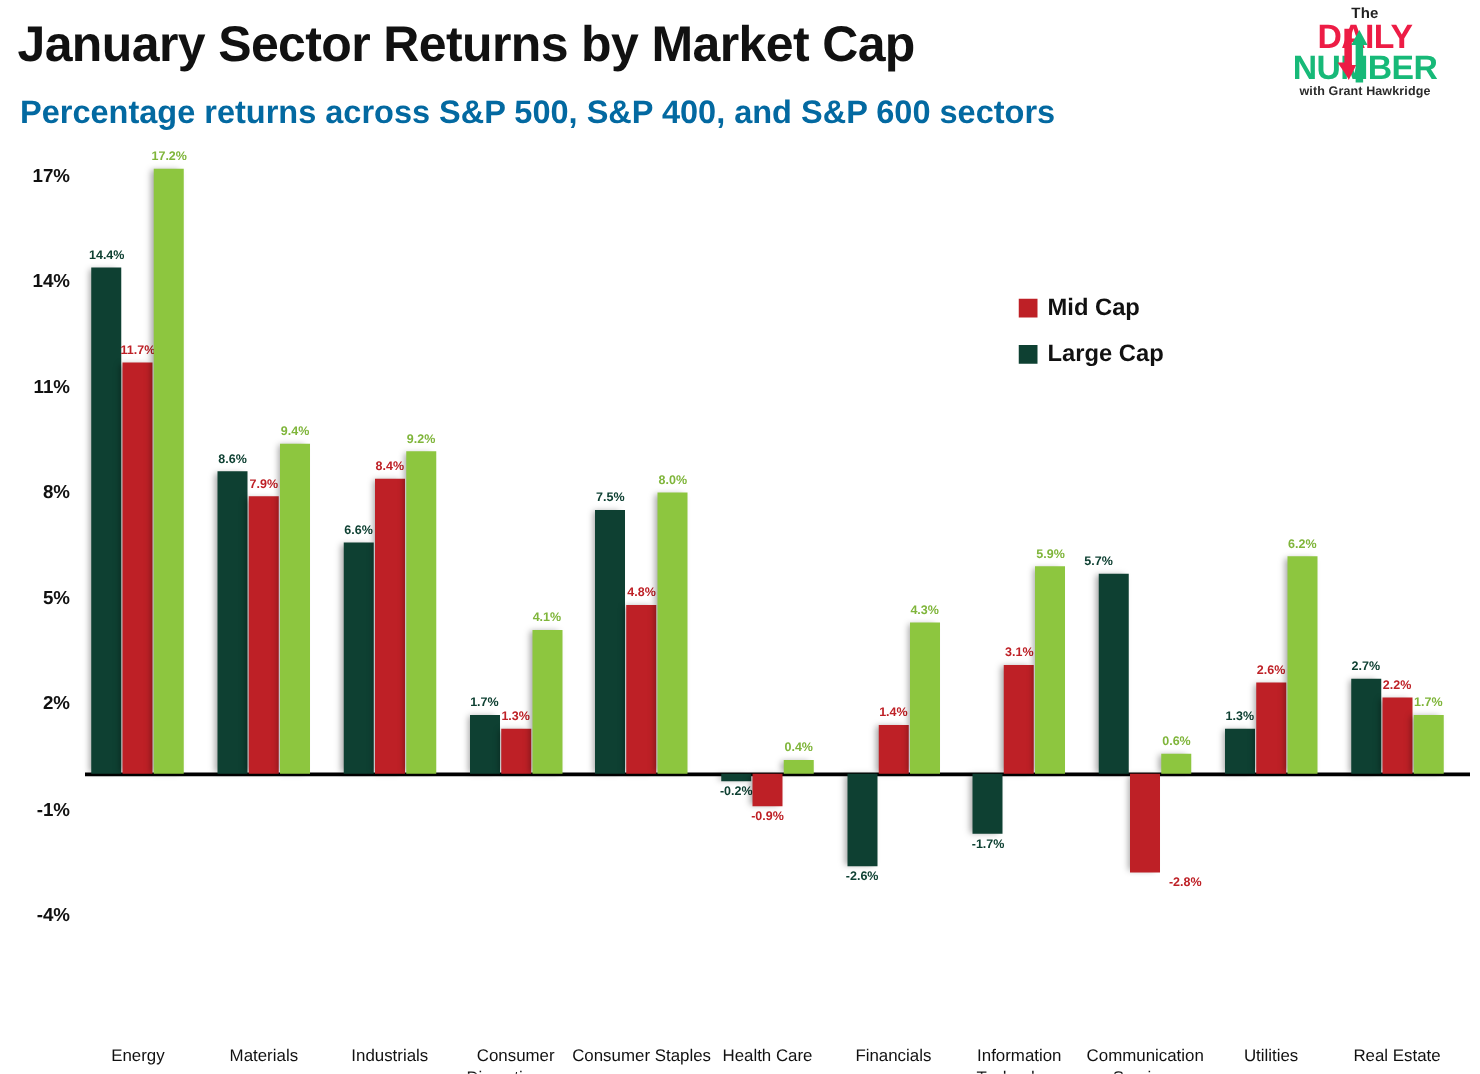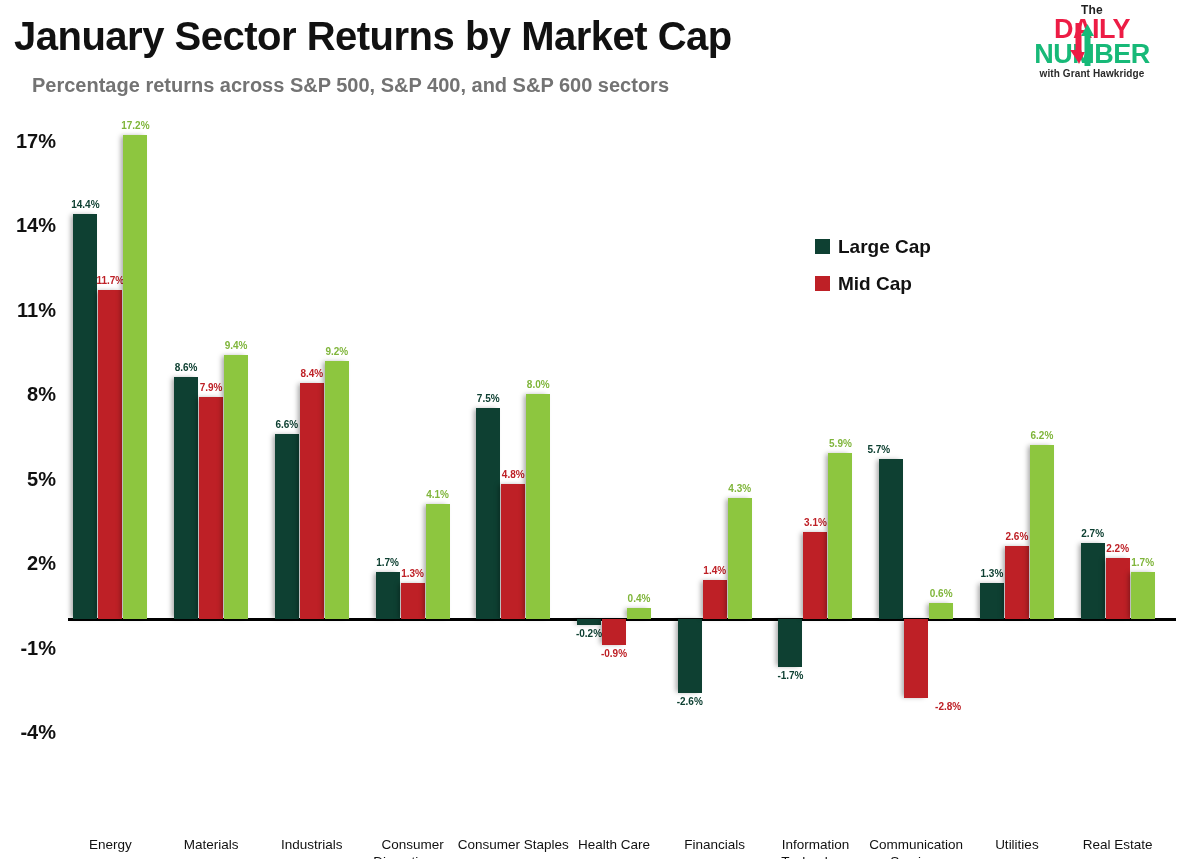--- a/index.html
+++ b/index.html
@@ -21,24 +21,24 @@
     position: absolute;
     left: 14px; top: 14px;
     font-size: 40px;
     font-weight: bold;
     color: #111111;
     letter-spacing: -0.5px;
     white-space: nowrap;
   }
   #subtitle {
     position: absolute;
-    left: 32px; top: 74px;
-    font-size: 20px;
+    left: 16px; top: 74px;
+    font-size: 26px;
     font-weight: bold;
-    color: #737373;
+    color: #0369a1;
     white-space: nowrap;
   }
 
   
   #logo {
     position: absolute;
     right: 14px; top: 4px;
     width: 156px; height: 76px;
     text-align: center;
   }
@@ -68,21 +68,21 @@
   
   #chart {
     position: absolute;
     left: 0; top: 110px;
     width: 1184px; height: 749px;
   }
   .ytick {
     position: absolute;
     left: 0; width: 56px;
     text-align: right;
-    font-size: 20px; font-weight: bold;
+    font-size: 15px; font-weight: bold;
     color: #111111;
     transform: translateY(-50%);
   }
   #plot {
     position: absolute;
     left: 68px; top: 0;
     width: 1108px; height: 720px;
   }
   #zeroline {
     position: absolute;
@@ -266,22 +266,22 @@
       <div class="ytick" style="top: 199.857px;">11%</div>
       <div class="ytick" style="top: 284.286px;">8%</div>
       <div class="ytick" style="top: 368.714px;">5%</div>
       <div class="ytick" style="top: 453.143px;">2%</div>
       <div class="ytick" style="top: 537.571px;">-1%</div>
       <div class="ytick" style="top: 622px;">-4%</div>
     </div>
 
   <div id="legend">
       <div class="leg-row">
+        <span class="leg-sw md"></span>
+        <span class="leg-tx">Mid Cap</span>
+      </div>
+      <div class="leg-row">
         <span class="leg-sw lg"></span>
         <span class="leg-tx">Large Cap</span>
       </div>
-      <div class="leg-row">
-        <span class="leg-sw md"></span>
-        <span class="leg-tx">Mid Cap</span>
-      </div>
     </div>
 
 </div>
 
 </body></html>

